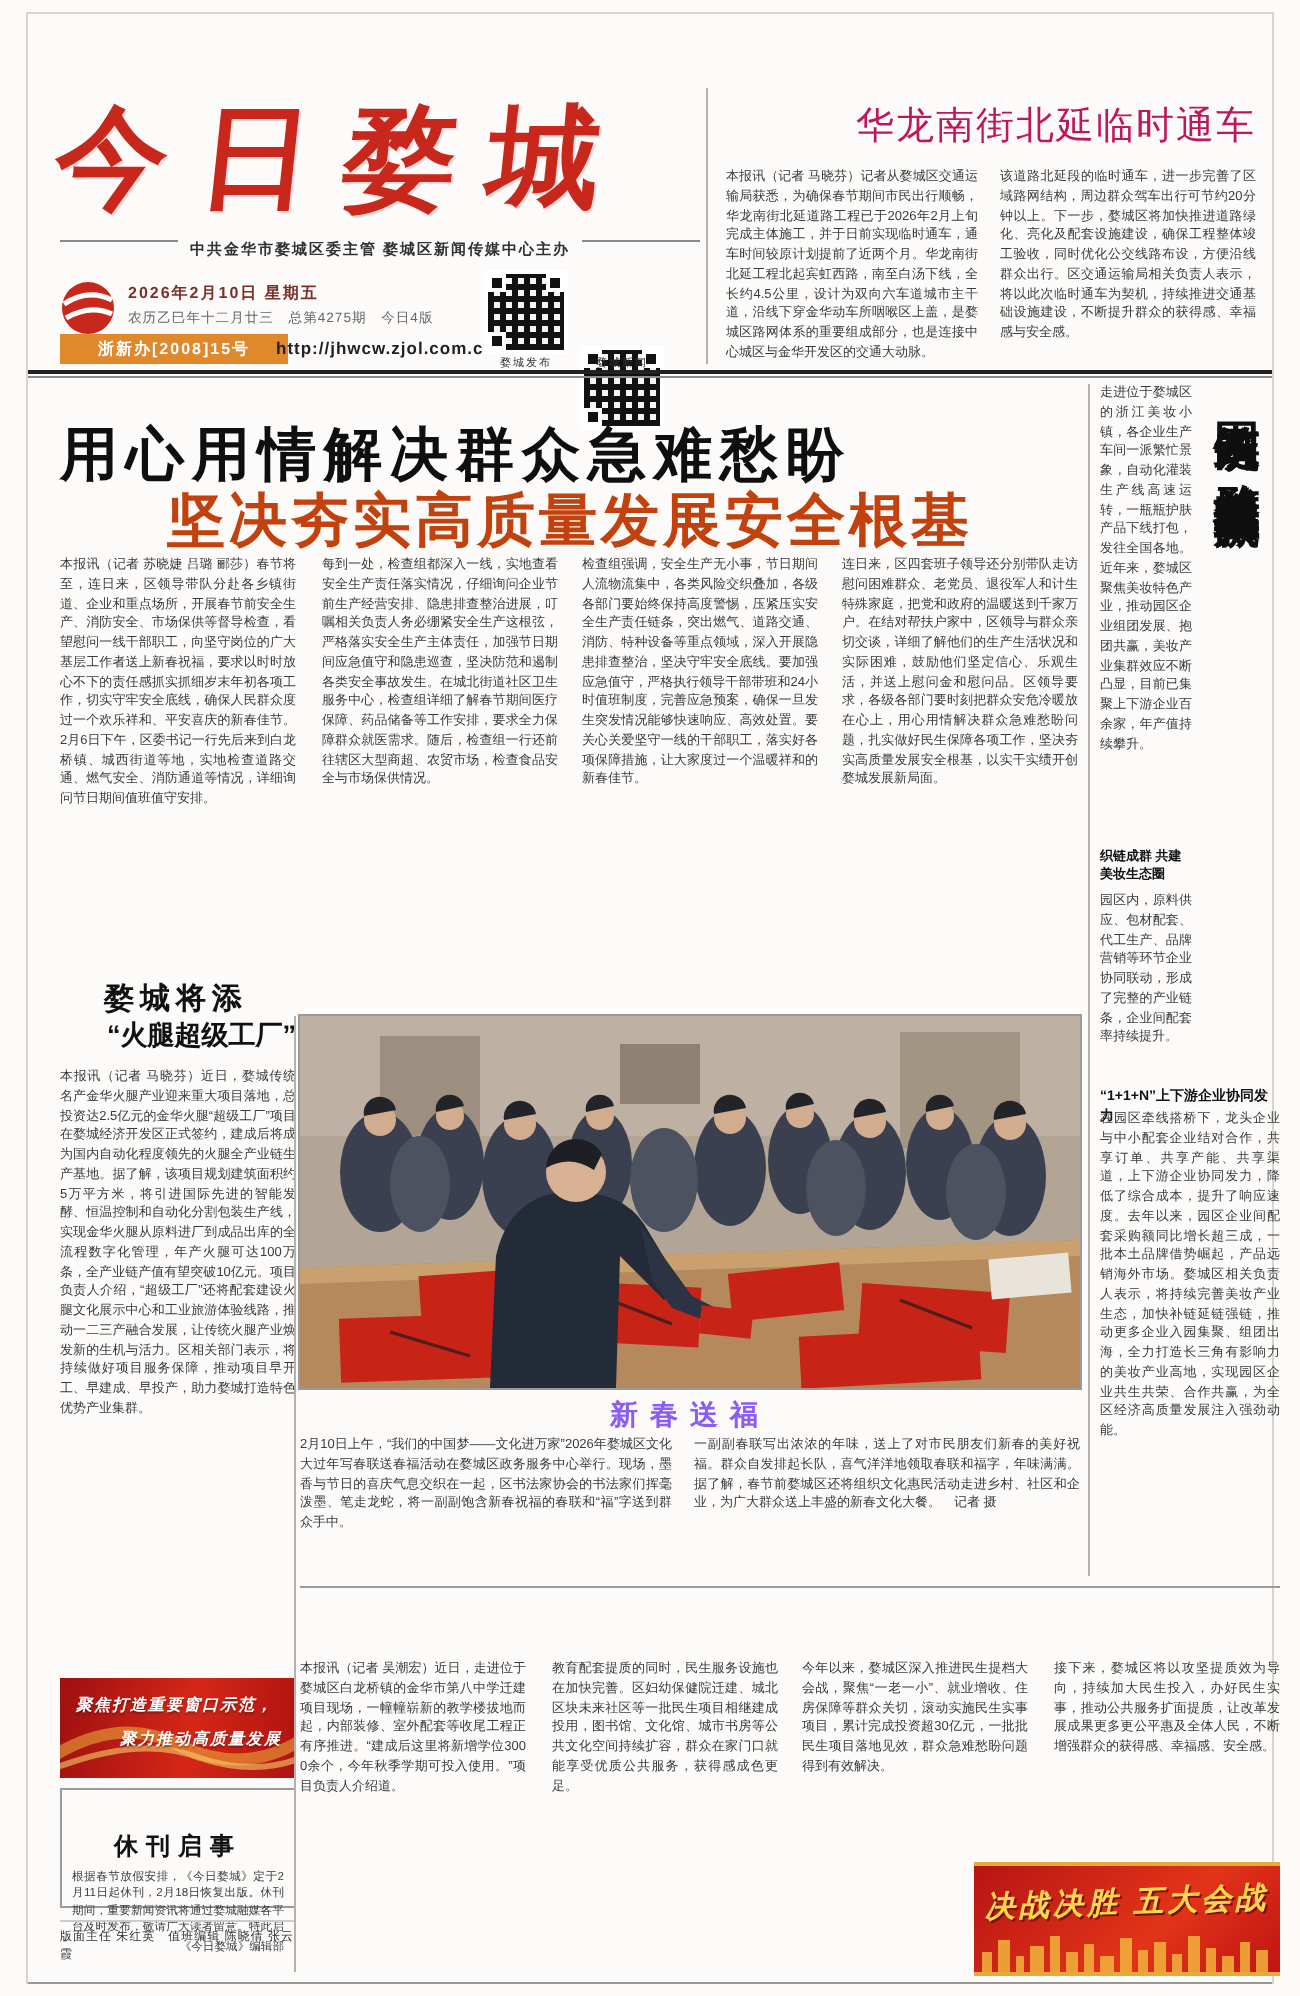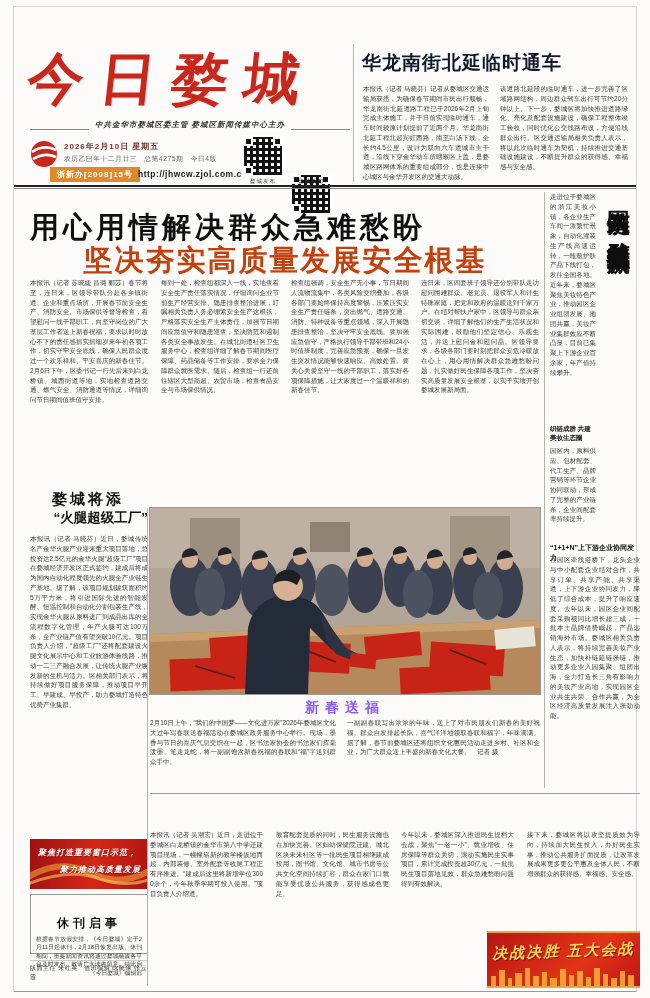--- a/index.html
+++ b/index.html
@@ -3,41 +3,41 @@
 <meta charset="utf-8">
 <style>
   html,body{margin:0;padding:0;background:#e8e8e6;}
   *{box-sizing:border-box;}
   body{font-family:"Liberation Sans","DejaVu Sans",sans-serif;}
   #page{position:relative;width:650px;height:998px;background:#fcfbfa;margin:0 auto;overflow:hidden;}
   #frame{position:absolute;left:13px;top:6px;width:624px;height:986px;border:1px solid #d8d5d0;}
   .abs{position:absolute;}
   
   #masthead-title{left:28px;top:42px;width:322px;height:76px;font-size:56px;font-weight:900;color:#c8271c;letter-spacing:16px;transform:skewX(-6deg);font-family:"DejaVu Serif","Liberation Serif",serif;text-shadow:1px 1px 0 #e0605a33;white-space:nowrap;}
-  #masthead-subtitle{left:30px;top:120px;width:320px;display:flex;align-items:flex-end;gap:6px;font-style:italic;}
+  #masthead-subtitle{left:30px;top:120px;width:320px;display:flex;align-items:flex-start;gap:6px;}
   #masthead-subtitle .rule{flex:1;height:1px;background:#8a8a8a;}
   #masthead-subtitle span{font-size:7.5px;font-weight:bold;color:#333;letter-spacing:1px;white-space:nowrap;}
   #logo{left:30px;top:140px;width:28px;height:28px;}
   #date-line{left:64px;top:141px;font-size:8px;font-weight:bold;color:#7a3028;letter-spacing:1px;}
   #info-line{left:64px;top:154px;font-size:6.8px;color:#666;letter-spacing:0.5px;}
-  #license-badge{left:30px;top:167px;background:#e0892c;color:#fff;font-size:8px;font-weight:bold;padding:2px 7px;letter-spacing:1px;margin-left:20px;}
+  #license-badge{left:30px;top:167px;background:#e0892c;color:#fff;font-size:8px;font-weight:bold;padding:2px 19px;letter-spacing:1px;}
   #website{left:138px;top:169px;font-size:8.5px;font-weight:bold;color:#222;letter-spacing:0.5px;}
   .qr{width:38px;height:38px;background:
       repeating-linear-gradient(0deg,#111 0 3px,transparent 3px 6px),
       repeating-linear-gradient(90deg,#111 0 3px,#f4f4f4 3px 6px);
       position:relative;outline:2px solid #fff;}
   .qr .fm{position:absolute;width:9px;height:9px;background:#111;box-shadow:inset 0 0 0 2px #fff,inset 0 0 0 4px #111;}
   .qr .fm.a{left:0;top:0}.qr .fm.b{right:0;top:0}.qr .fm.c{left:0;bottom:0}
   #qr1{left:244px;top:137px;} #qr2{left:292px;top:137px;}
   .qr-label{font-size:5.5px;color:#333;width:38px;text-align:center;letter-spacing:1px;}
   #qr1-label{left:244px;top:178px;} #qr2-label{left:292px;top:178px;}
   .vdiv{background:#b5b2ae;width:1px;}
   #header-div{left:353px;top:44px;height:138px;}
   
-  #tr-title{left:362px;top:50px;width:266px;text-align:left;font-size:19px;font-weight:700;color:#0f172a;letter-spacing:1px;white-space:nowrap;}
+  #tr-title{left:362px;top:50px;width:266px;text-align:right;font-size:19px;font-weight:400;color:#be185d;letter-spacing:1px;white-space:nowrap;}
   .bodytext{font-size:6.5px;line-height:1.5;color:#3a3a3a;text-align:justify;overflow:hidden;word-break:break-all;}
   #tr-col1{left:363px;top:84px;width:126px;height:98px;}
   #tr-col2{left:500px;top:84px;width:128px;height:98px;}
   #double-rule{left:14px;top:185px;width:622px;height:4px;border-top:2px solid #222;border-bottom:1px solid #8a8a8a;}
   
   #kicker{left:30px;top:194px;width:510px;text-align:center;font-size:10.5px;font-weight:bold;color:#333;letter-spacing:3px;}
   #main-h1{left:30px;top:208px;width:510px;text-align:left;font-size:29px;font-weight:900;color:#0f0f0f;letter-spacing:4px;white-space:nowrap;}
   #main-h2{left:30px;top:241px;width:510px;text-align:center;font-size:29px;font-weight:900;color:#c2410c;letter-spacing:2px;white-space:nowrap;}
   #m-col1{left:30px;top:278px;width:118px;height:206px;}
   #m-col2{left:161px;top:278px;width:118px;height:226px;}

